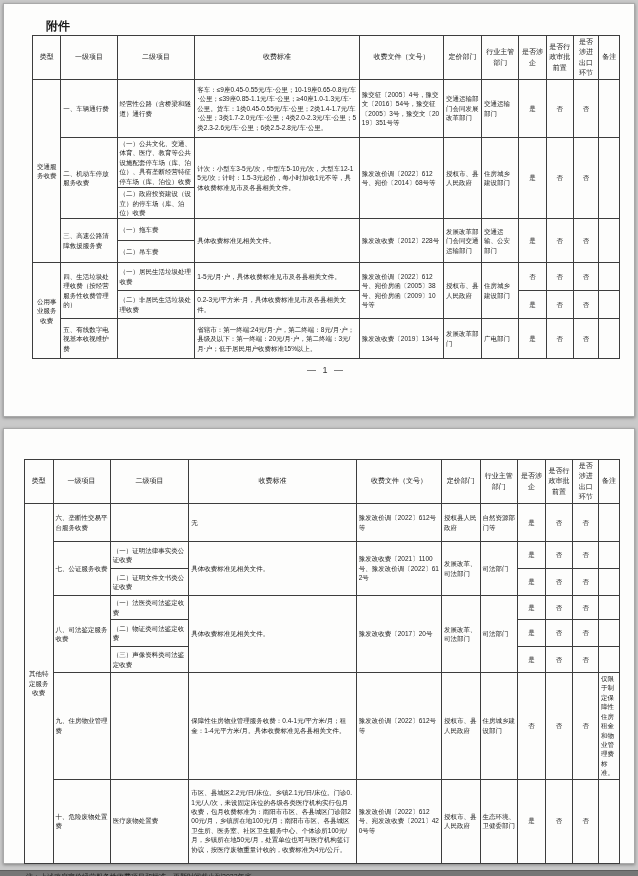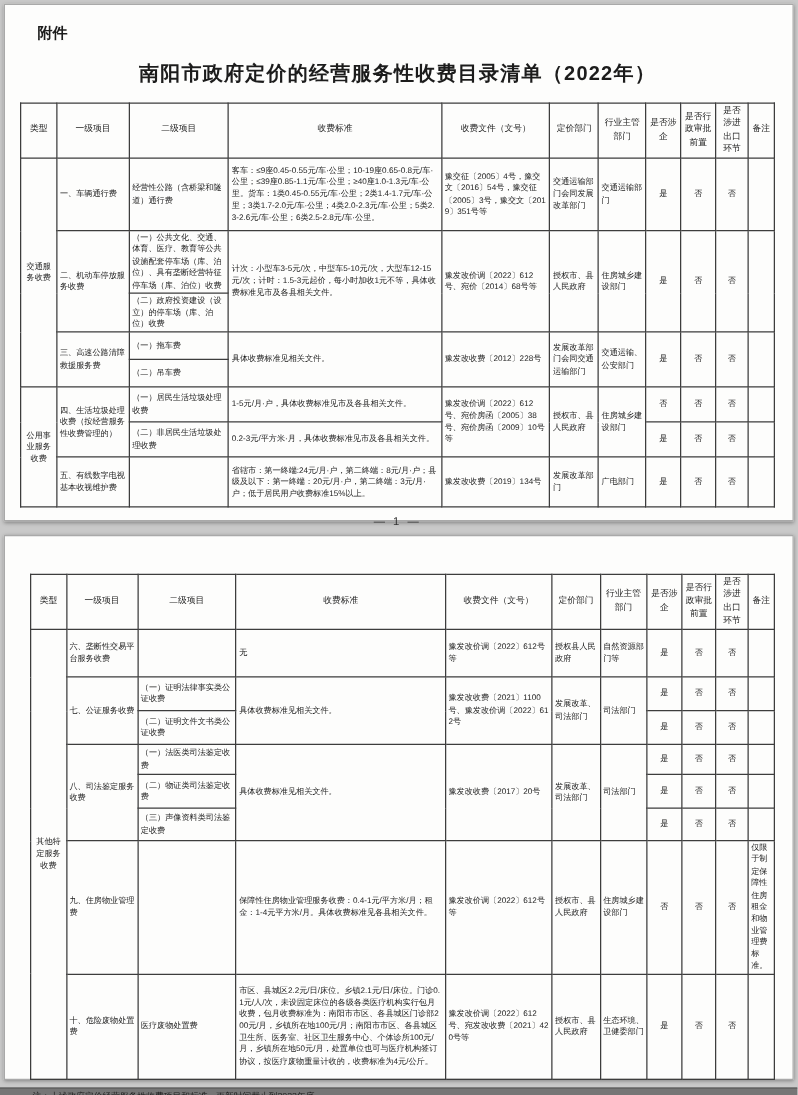--- a/index.html
+++ b/index.html
@@ -4,21 +4,21 @@
 <style>
   * { margin:0; padding:0; box-sizing:border-box; }
   html,body { width:638px; height:876px; overflow:hidden; }
   body { background:#c9c9c9; font-family:"Liberation Sans", sans-serif; color:#1c1c1c; }
   .page {
     background:#fdfdfc;
     border:1px solid #a9a9a9;
     box-shadow:0 1px 3px rgba(0,0,0,.35);
     position:relative;
   }
-  .page1 { margin:3px 3px 0 3px; height:414px; padding:14px 14px 0 12px; }
+  .page1 { margin:3px 3px 0 3px; height:414px; padding:14px 14px 0 28px; }
   .page2 { margin:11px 3px 0 3px; height:436px; padding:30px 14px 0 20px; }
   .bottom-edge { height:9px; background:#767676; margin-top:6px; border-top:1px solid #5e5e5e; }
   .attach { font-size:12px; font-weight:bold; margin-left:14px; }
   .doc-title { text-align:center; font-size:16px; font-weight:bold; letter-spacing:1px; margin:14px 0 12px 0; }
   table { border-collapse:collapse; table-layout:fixed; margin:0 auto; }
   col.c-type{width:29px} col.c-l1{width:58px} col.c-l2{width:80px} col.c-std{width:171px}
   col.c-doc{width:87px} col.c-price{width:39px} col.c-ind{width:38px} col.c-ent{width:28px}
   col.c-pre{width:28px} col.c-exp{width:26px} col.c-rem{width:21px}
   th,td {
     border:1px solid #3d3d3d;
@@ -34,21 +34,20 @@
   .h64{height:66px}.h80{height:84px}
   .pageno { text-align:center; font-size:9px; color:#333; margin-top:6px; letter-spacing:2px; }
   .note { font-size:7px; margin:6px 0 0 2px; }
   .p2-note-gap { margin-top:8px; }
 </style>
 </head>
 <body>
 
 <div class="page page1">
   <div class="attach">附件</div>
-  <div class="doc-title">南阳市政府定价的经营服务性收费目录清单（2022年）</div>
 
   <table>
     <colgroup>
       <col class="c-type">
         <col class="c-l1">
         <col class="c-l2">
         <col class="c-std">
         <col class="c-doc">
       <col class="c-price">
         <col class="c-ind">

